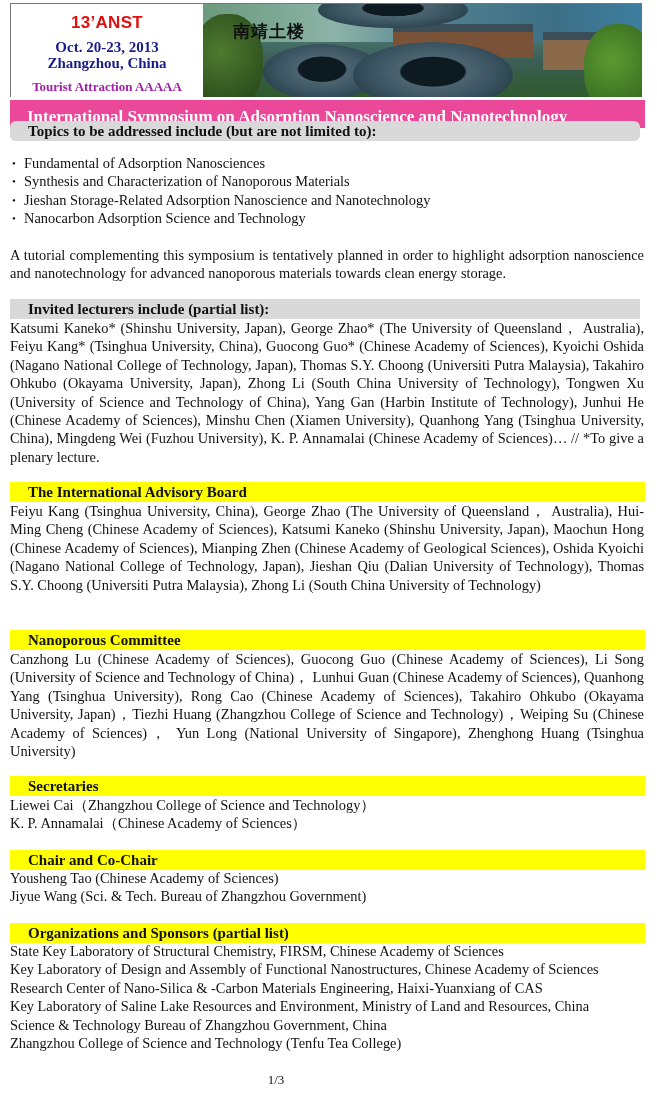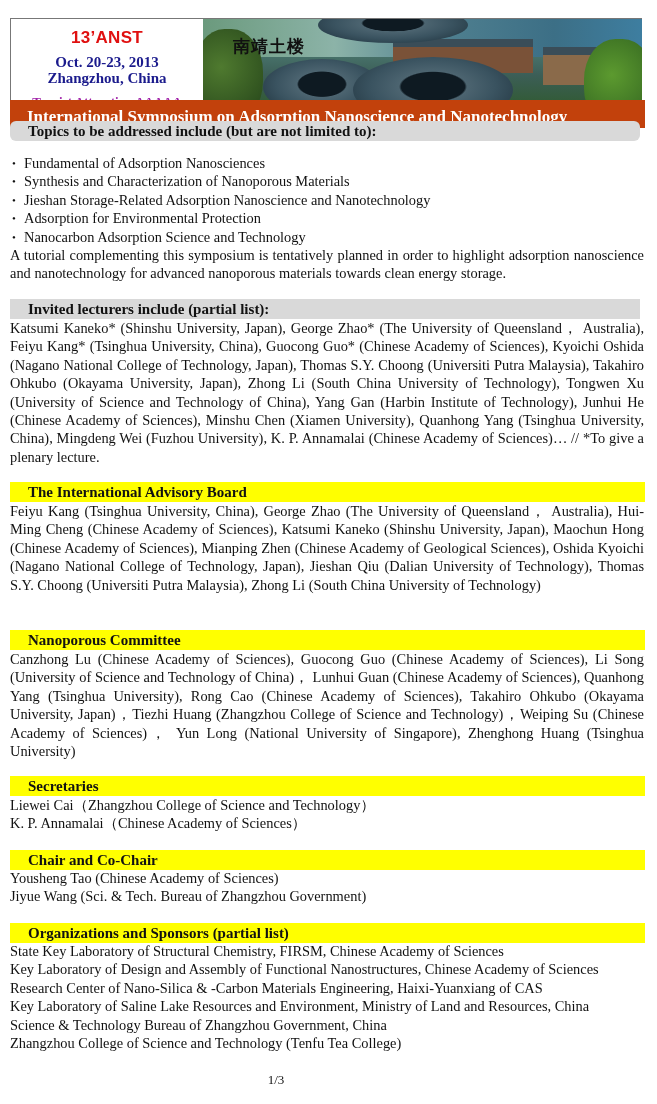--- a/index.html
+++ b/index.html
@@ -2,21 +2,21 @@
 <html><head>
   <meta charset="utf-8">
   <style>
     html, body { margin: 0; padding: 0; background: #ffffff; }
     body {
       width: 657px; height: 1104px; position: relative; overflow: hidden;
       font-family: "Liberation Serif", "DejaVu Serif", serif;
       color: #111;
     }
     .header-box {
-      position: absolute; left: 10px; top: 18px; width: 632px; height: 94px;
+      position: absolute; left: 10px; top: 3px; width: 632px; height: 94px;
       border: 1px solid #777; border-right: none; border-bottom: none; box-sizing: border-box;
       display: flex; background: #fff;
     }
     .header-left {
       width: 192px; height: 100%; text-align: center; box-sizing: border-box; padding-top: 9px;
     }
     .conf-code {
       font-family: "Liberation Sans", "DejaVu Sans", sans-serif;
       font-weight: bold; font-size: 17px; color: #e01010; line-height: 20px; letter-spacing: 0.3px;
     }
@@ -43,21 +43,21 @@
     .tulou.c { left: 115px; top: -12px; width: 150px; height: 36px; }
     .house { position: absolute; background: #8a6a4a; border-top: 8px solid #3a4d58; }
     .house.h1 { left: 340px; top: 28px; width: 70px; height: 30px; }
     .house.h2 { left: 190px; top: 20px; width: 140px; height: 26px; background: #7a5238; }
     .calli {
       position: absolute; left: 30px; top: 16px; font-size: 17px; color: #111; font-weight: bold;
       font-family: "DejaVu Serif", serif; letter-spacing: 1px;
     }
     .banner {
       position: absolute; left: 10px; top: 100px; width: 635px; height: 28px;
-      background: #c2410c; color: #fff; box-sizing: border-box; padding-left: 17px;
+      background: #ec4899; color: #fff; box-sizing: border-box; padding-left: 17px;
       font-weight: bold; font-size: 17px; line-height: 34px; white-space: nowrap; overflow: hidden;
     }
     .section-bar {
       position: absolute; left: 10px; height: 20px; box-sizing: border-box; padding-left: 18px;
       font-weight: bold; font-size: 15px; line-height: 21px; white-space: nowrap;
     }
     .gray { background: #d9d9d9; width: 630px; }
     .yellow { background: #ffff00; width: 635px; }
     .para {
       position: absolute; left: 10px; width: 634px; font-size: 14.4px; line-height: 18.4px;
@@ -92,21 +92,20 @@
   </div>
 </div>
 
 <div class="banner">International Symposium on Adsorption Nanoscience and Nanotechnology</div>
 
 <div class="section-bar gray" style="top:121px;border-radius:6px;">Topics to be addressed include (but are not limited to):</div>
 <ul class="bullets">
   <li>Fundamental of Adsorption Nanosciences</li>
   <li>Synthesis and Characterization of Nanoporous Materials</li>
   <li>Jieshan Storage-Related Adsorption Nanoscience and Nanotechnology</li>
-  <li>Adsorption for Environmental Protection</li>
   <li>Nanocarbon Adsorption Science and Technology</li>
 </ul>
 <p class="para" style="top:246px;">A tutorial complementing this symposium is tentatively planned in order to highlight adsorption nanoscience and nanotechnology for advanced nanoporous materials towards clean energy storage.</p>
 
 <div class="section-bar gray" style="top:299px;">Invited lecturers include (partial list):</div>
 <p class="para" style="top:319px;">Katsumi Kaneko* (Shinshu University, Japan), George Zhao* (The University of Queensland， Australia), Feiyu Kang* (Tsinghua University, China), Guocong Guo* (Chinese Academy of Sciences), Kyoichi Oshida (Nagano National College of Technology, Japan), Thomas S.Y. Choong (Universiti Putra Malaysia), Takahiro Ohkubo (Okayama University, Japan), Zhong Li (South China University of Technology), Tongwen Xu (University of Science and Technology of China), Yang Gan (Harbin Institute of Technology), Junhui He (Chinese Academy of Sciences), Minshu Chen (Xiamen University), Quanhong Yang (Tsinghua University, China), Mingdeng Wei (Fuzhou University), K. P. Annamalai (Chinese Academy of Sciences)… // *To give a plenary lecture.</p>
 
 <div class="section-bar yellow" style="top:482px;">The International Advisory Board</div>
 <p class="para" style="top:502px;">Feiyu Kang (Tsinghua University, China), George Zhao (The University of Queensland， Australia), Hui-Ming Cheng (Chinese Academy of Sciences), Katsumi Kaneko (Shinshu University, Japan), Maochun Hong (Chinese Academy of Sciences), Mianping Zhen (Chinese Academy of Geological Sciences), Oshida Kyoichi (Nagano National College of Technology, Japan), Jieshan Qiu (Dalian University of Technology), Thomas S.Y. Choong (Universiti Putra Malaysia), Zhong Li (South China University of Technology)</p>
 

